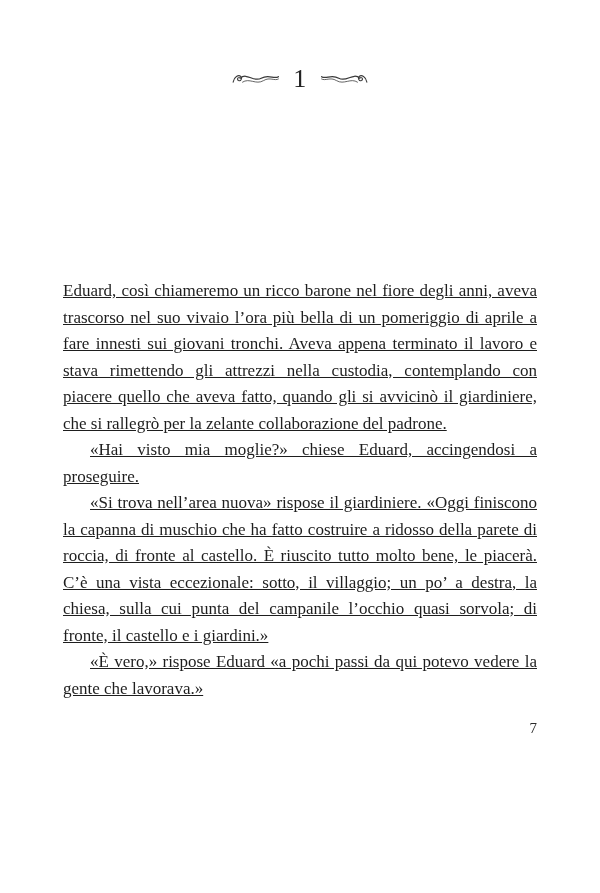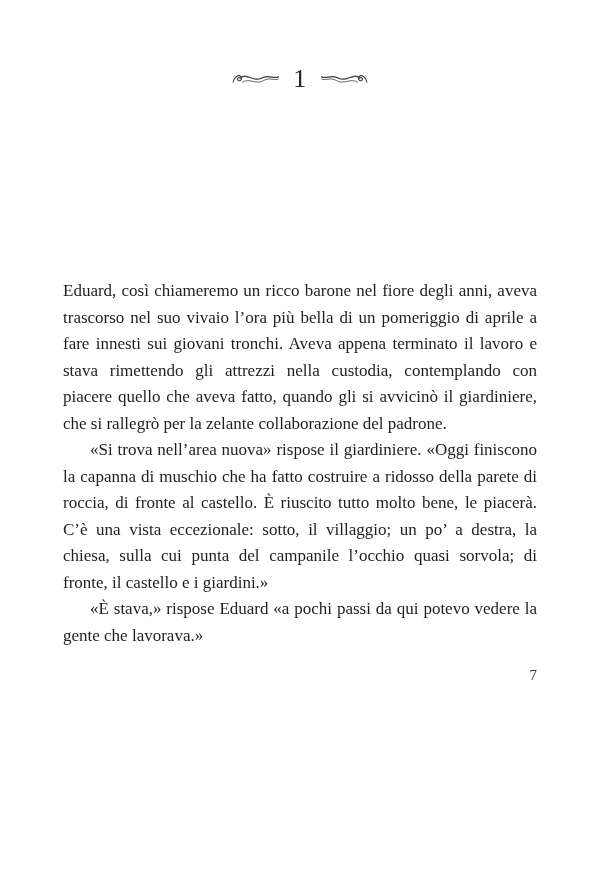--- a/index.html
+++ b/index.html
@@ -50,21 +50,21 @@
     margin-top: 180px;
     padding: 0 63px;
     font-size: 17px;
     line-height: 26.5px;
     text-align: justify;
     hyphens: auto;
     -webkit-hyphens: auto;
     color: #1e1e1e;
   }
 
-  .body-text p { margin: 0; }
+  .body-text p { margin: 0; text-decoration: underline; }
 
   .body-text p.indent { text-indent: 27px; }
 
   .page-footer {
     padding: 0 63px;
     margin-top: 17px;
     text-align: right;
   }
 
   .page-number {
@@ -90,21 +90,22 @@
       <svg width="50" height="18" viewBox="0 0 64 22" aria-hidden="true">
         <path d="M4 15 C5 8 11 5 14 8 C16 10 14 14 11 13 C9 12 9 9 12 9" fill="none" stroke="currentColor" stroke-width="1.4" stroke-linecap="round"></path>
         <path d="M13 10 C22 2 30 16 40 10 C50 4 56 12 62 8" fill="none" stroke="currentColor" stroke-width="1.6" stroke-linecap="round"></path>
         <path d="M16 15 C25 9 33 19 43 13 C51 8 57 14 62 11" fill="none" stroke="currentColor" stroke-width="1" stroke-linecap="round"></path>
       </svg>
     </span>
   </header>
 
   <main class="body-text">
     <p>Eduard, così chiameremo un ricco barone nel fiore degli anni, aveva trascorso nel suo vivaio l’ora più bella di un pomeriggio di aprile a fare innesti sui giovani tronchi. Aveva appena terminato il lavoro e stava rimettendo gli attrezzi nella custodia, contemplando con piacere quello che aveva fatto, quando gli si avvicinò il giardiniere, che si rallegrò per la zelante collaborazione del padrone.</p>
+    <p class="indent">«Hai visto mia moglie?» chiese Eduard, accingendosi a proseguire.</p>
     <p class="indent">«Si trova nell’area nuova» rispose il giardiniere. «Oggi finiscono la capanna di muschio che ha fatto costruire a ridosso della parete di roccia, di fronte al castello. È riuscito tutto molto bene, le piacerà. C’è una vista eccezionale: sotto, il villaggio; un po’ a destra, la chiesa, sulla cui punta del campanile l’occhio quasi sorvola; di fronte, il castello e i giardini.»</p>
-    <p class="indent">«È stava,» rispose Eduard «a pochi passi da qui potevo vedere la gente che lavorava.»</p>
+    <p class="indent">«È vero,» rispose Eduard «a pochi passi da qui potevo vedere la gente che lavorava.»</p>
   </main>
 
   <footer class="page-footer">
     <span class="page-number">7</span>
   </footer>
 
 </div>
 
 </body></html>

